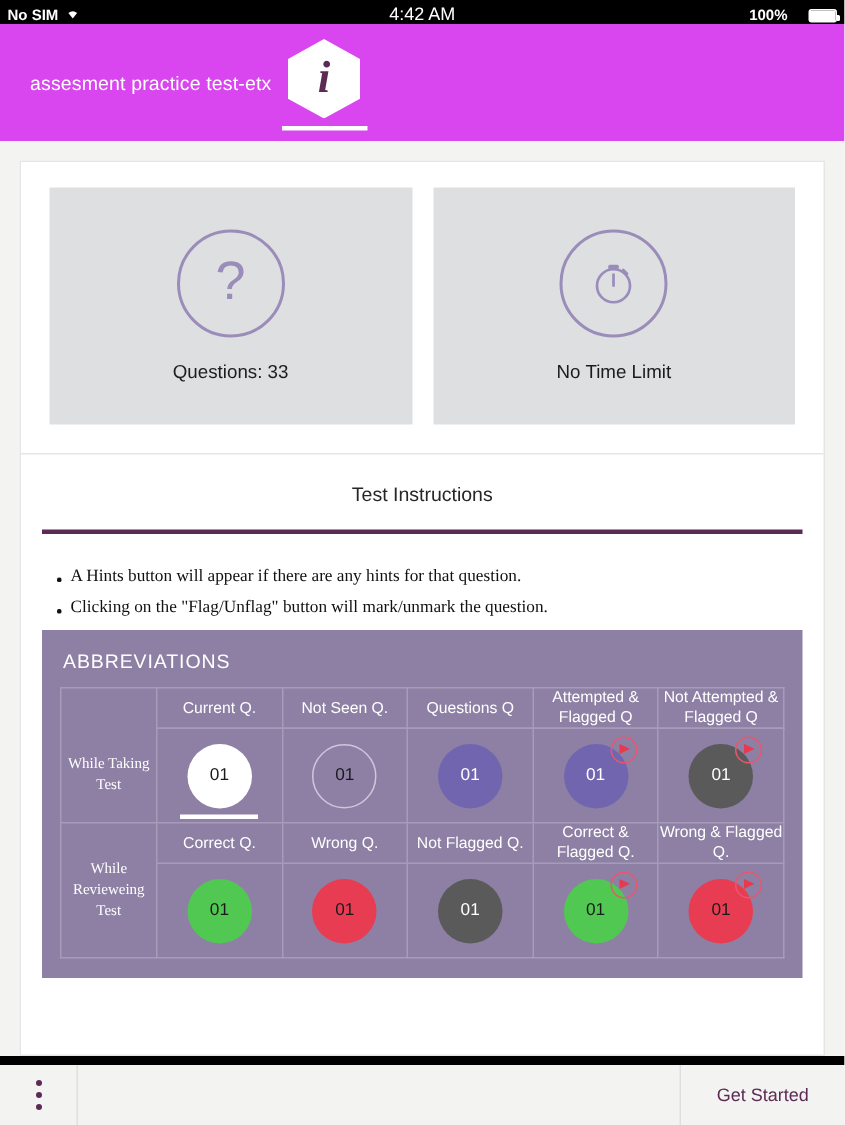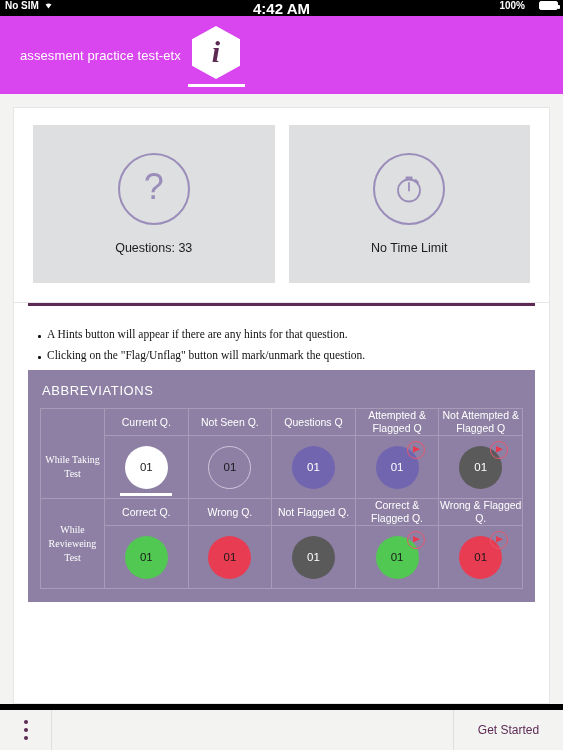--- a/index.html
+++ b/index.html
@@ -10,30 +10,30 @@
     font-family: "Liberation Sans", sans-serif;
     overflow: hidden;
   }
 
   
   .statusbar {
     height: 16px;
     background: #000;
     color: #fff;
     display: flex;
-    align-items: flex-start;
+    align-items: flex-end;
     font-size: 10px;
     font-weight: bold;
     padding: 0 5px;
     position: relative;
   }
   .sb-left { display: flex; align-items: center; gap: 4px; }
   .sb-center {
     position: absolute; left: 0; right: 0;
-    text-align: center; font-weight: bold; font-size: 15px;
+    text-align: center; font-weight: normal; font-size: 12px;
   }
   .sb-right {
     margin-left: auto; display: flex; align-items: center; gap: 14px;
     position: relative; z-index: 2;
   }
   .batt {
     width: 19px; height: 9px; border: 1px solid #fff; border-radius: 2px;
     position: relative; display: inline-block;
   }
   .batt::after {
@@ -296,20 +296,21 @@
             <line x1="26.5" y1="11" x2="29" y2="13.5" stroke="#9b8dba" stroke-width="1.8" stroke-linecap="round"></line>
           </svg>
         </div>
         <div class="tile-label">No Time Limit</div>
       </div>
 
     </div>
 
     <div class="divider"></div>
 
+    <div class="instr-head">Test Instructions</div>
     <div class="instr-rule"></div>
 
     <ul class="bullets">
       <li>A Hints button will appear if there are any hints for that question.</li>
       <li>Clicking on the "Flag/Unflag" button will mark/unmark the question.</li>
     </ul>
 
     <div class="abbrev">
       <div class="abbrev-title">ABBREVIATIONS</div>
 

